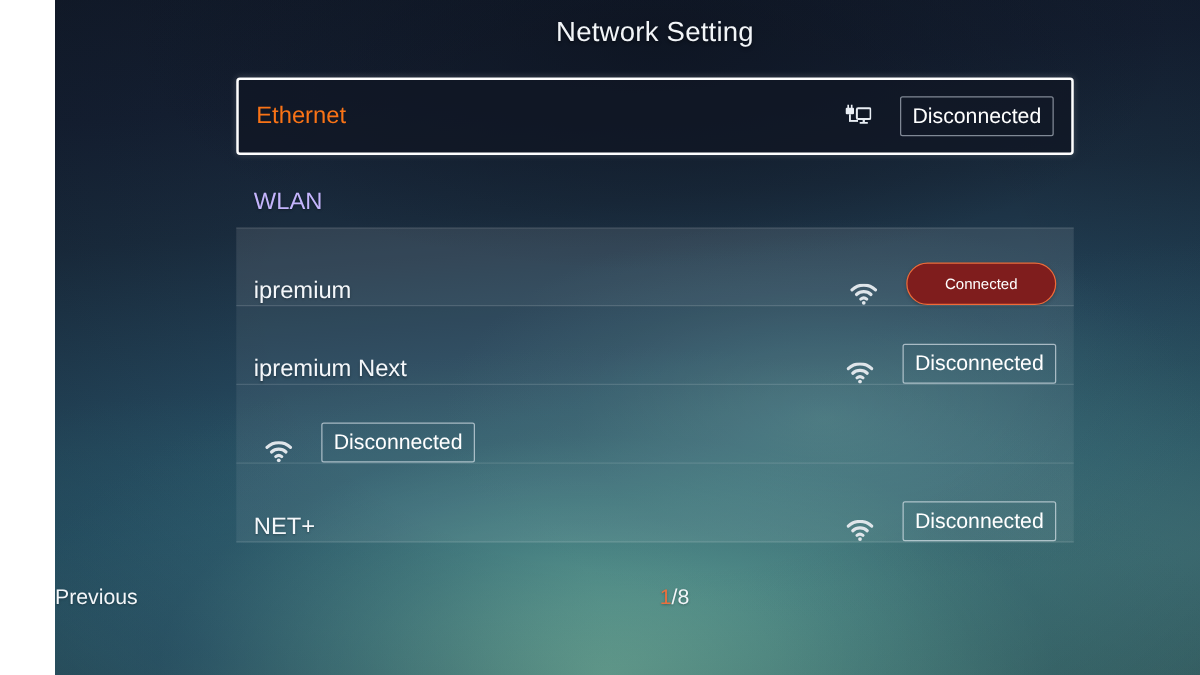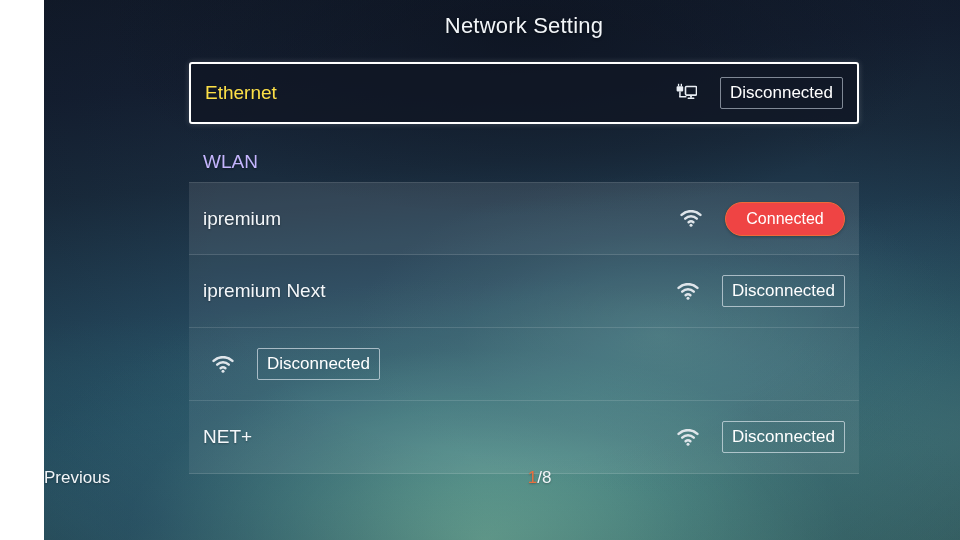--- a/index.html
+++ b/index.html
@@ -117,21 +117,21 @@
     border: 2px solid #ffffff;
     border-radius: 3px;
     background: rgba(16,22,36,0.80);
     display: flex;
     align-items: center;
     padding: 0 14px 0 14px;
     box-shadow: 0 0 6px rgba(255,255,255,0.18);
   }
 
   .eth-label {
-    color: #fde047;
+    color: #f97316;
     font-size: 19px;
     flex: 1;
   }
 
   
   .wlan-header {
     margin-top: 18px;
     height: 40px;
     display: flex;
     align-items: center;
@@ -139,23 +139,23 @@
     font-size: 19px;
     padding-left: 14px;
     text-shadow: 0 1px 2px rgba(0,0,0,0.35);
   }
 
   
   .wifi-list { position: relative; }
 
   .wifi-row {
     position: relative;
-    height: 73px;
-    display: flex;
-    align-items: center;
+    height: 63px;
+    display: flex;
+    align-items: flex-end;
     padding: 0 14px;
     background: rgba(255,255,255,0.065);
     border-bottom: 1px solid rgba(255,255,255,0.13);
   }
 
   .wifi-row:first-child {
     border-top: 1px solid rgba(255,255,255,0.10);
   }
 
   .wifi-row.connected-row {
@@ -201,23 +201,23 @@
   }
 
   .status-pill {
     min-width: 120px;
     height: 34px;
     padding: 0 12px;
     display: flex;
     align-items: center;
     justify-content: center;
     color: #ffffff;
-    font-size: 16px;
+    font-size: 12px;
     border-radius: 17px;
-    background: #ef4444;
+    background: #7f1d1d;
     border: 1px solid #ee6a39;
     white-space: nowrap;
     box-shadow: 0 1px 3px rgba(0,0,0,0.25);
   }
 
   
   .pager {
     position: absolute;
     left: 0;
     top: 468px;

